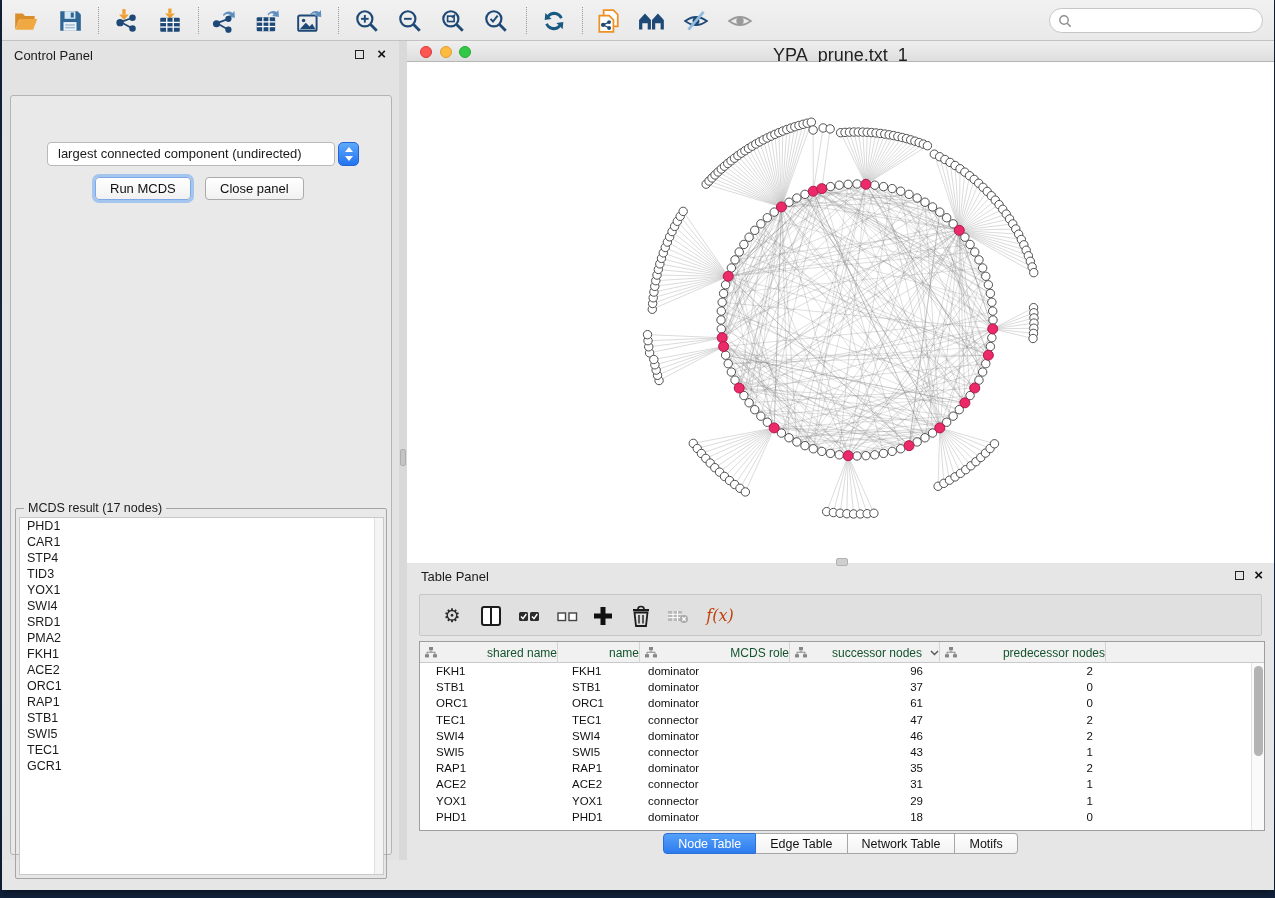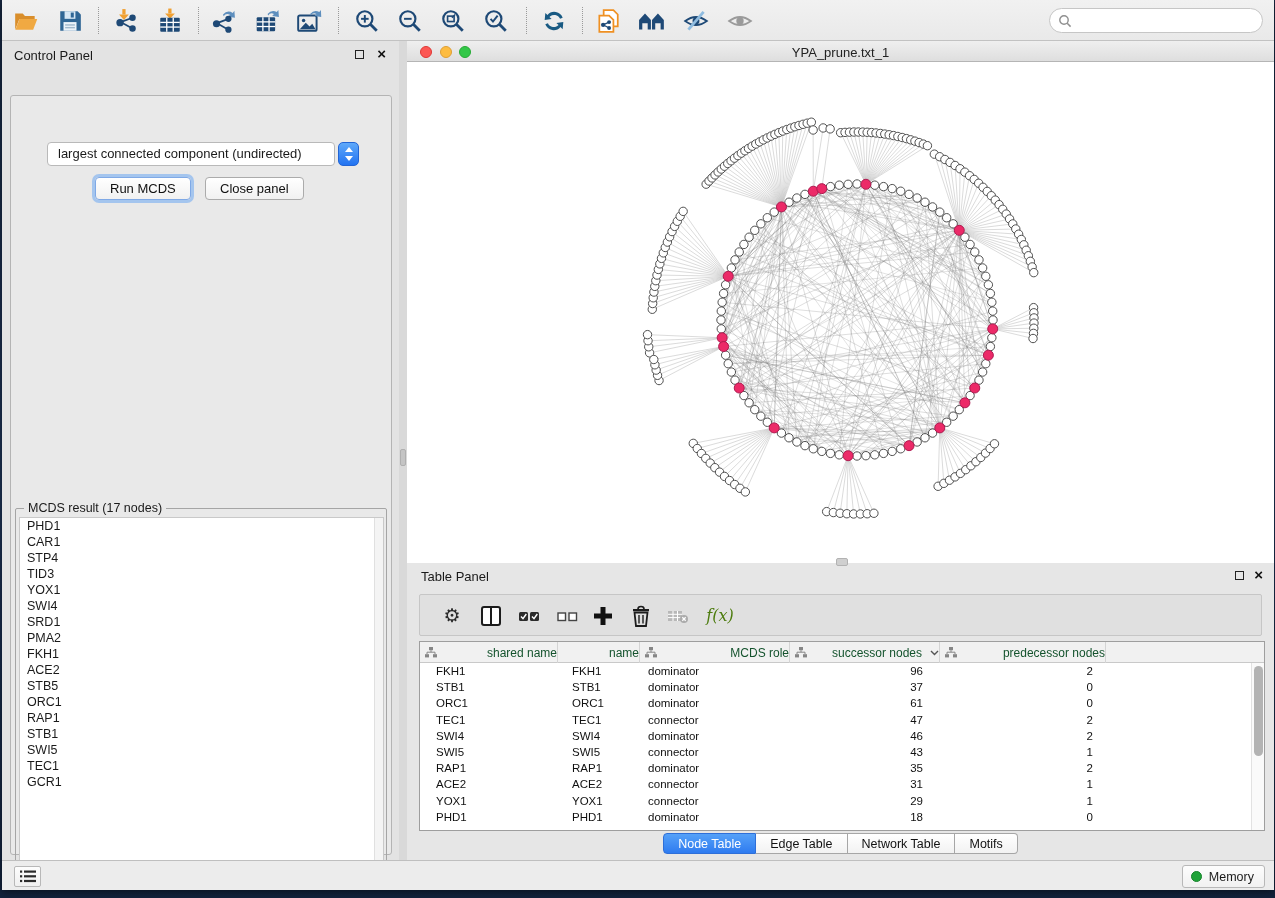--- a/index.html
+++ b/index.html
@@ -85,34 +85,34 @@
   
   #vsplit { position:absolute; left:397px; top:41px; width:8px; height:819px; background:#D9D9D9; cursor:col-resize;}
   #vsplit-handle { position:absolute; left:1px; top:408px; width:6px; height:17px; background:#C4C4C4; border:1px solid #AFAFAF; border-radius:2px;}
   #hsplit-handle { position:absolute; left:429px; top:-5px; width:12px; height:8px; background:#CFCFCF; border:1px solid #B2B2B2; border-radius:2px; cursor:row-resize; z-index:5;}
   
   #network-window { position:absolute; left:405px; top:41px; width:867px; height:522px; background:#fff; }
   #net-titlebar {
     position:absolute; left:0; top:0; width:100%; height:21px;
     background:linear-gradient(#EFEFEF,#DEDEDE); border-bottom:1px solid #B5B5B5;
   }
-  #net-title { position:absolute; width:100%; text-align:center; top:4px; font-size:13px; color:#222; }
+  #net-title { position:absolute; width:100%; text-align:center; top:4px; font-size:18px; color:#222; }
   .tl { position:absolute; top:5px; width:12px; height:12px; border-radius:50%; cursor:pointer;}
   #tl-close { left:13px; background:#FC5753; border:1px solid #DF3734; }
   #tl-min   { left:33px; background:#FDBC40; border:1px solid #DE9F34; }
   #tl-max   { left:52px; background:#33C748; border:1px solid #27AA35; }
   #net-canvas { position:absolute; left:0; top:21px; width:867px; height:501px; background:#fff; }
   
   #table-panel { position:absolute; left:405px; top:563px; width:867px; height:297px; background:#E6E6E6; }
   #tp-toolbar {
     position:absolute; left:12px; top:31px; width:843px; height:42px;
     background:#E0E0E0; border:1px solid #C6C6C6; border-radius:2px;
   }
   .tpicon { position:absolute; top:9px; width:24px; height:24px; cursor:pointer; text-align:center;}
-  #fx-label { font-family:"DejaVu Serif", serif; font-style:italic; font-size:16px; color:#4d7c0f; line-height:24px;}
+  #fx-label { font-family:"DejaVu Serif", serif; font-style:italic; font-size:16px; color:#c2410c; line-height:24px;}
   #node-table {
     position:absolute; left:12px; top:78px; width:846px; height:190px;
     background:#fff; border:1px solid #9E9E9E; overflow:hidden;
   }
   #nt-header { display:flex; height:21px; background:#F1F1F1; border-bottom:1px solid #C9C9C9; }
   .th {
     position:relative; height:21px; border-right:1px solid #D4D4D4;
     display:flex; align-items:center; justify-content:flex-end; font-size:12px; color:#14532d;
     cursor:pointer; flex:none;
   }
@@ -335,21 +335,20 @@
         <div class="mcds-item">PHD1</div>
             <div class="mcds-item">CAR1</div>
             <div class="mcds-item">STP4</div>
             <div class="mcds-item">TID3</div>
             <div class="mcds-item">YOX1</div>
             <div class="mcds-item">SWI4</div>
             <div class="mcds-item">SRD1</div>
             <div class="mcds-item">PMA2</div>
             <div class="mcds-item">FKH1</div>
             <div class="mcds-item">ACE2</div>
-            <div class="mcds-item">STB5</div>
             <div class="mcds-item">ORC1</div>
             <div class="mcds-item">RAP1</div>
             <div class="mcds-item">STB1</div>
             <div class="mcds-item">SWI5</div>
             <div class="mcds-item">TEC1</div>
             <div class="mcds-item">GCR1</div>
           </div>
       </div>
     </div>
   </div>
@@ -1275,32 +1274,14 @@
         </div>
     </div>
     <div id="tp-tabs">
         <div class="seg-tab active">Node Table</div>
         <div class="seg-tab">Edge Table</div>
         <div class="seg-tab">Network Table</div>
         <div class="seg-tab">Motifs</div>
       </div>
   </div>
 
-  <div id="status-bar">
-    <div id="list-btn">
-      <svg width="16" height="13" viewBox="0 0 16 13">
-          <g fill="#2b2b2b">
-            <rect x="0" y="0.5" width="2.2" height="2.2"></rect>
-            <rect x="4" y="0.5" width="12" height="2.2"></rect>
-            <rect x="0" y="5.2" width="2.2" height="2.2"></rect>
-            <rect x="4" y="5.2" width="12" height="2.2"></rect>
-            <rect x="0" y="9.9" width="2.2" height="2.2"></rect>
-            <rect x="4" y="9.9" width="12" height="2.2"></rect>
-          </g>
-        </svg>
-    </div>
-    <div id="memory-btn">
-      <div id="memory-dot"></div>
-      <span>Memory</span>
-    </div>
-  </div>
 
 </div>
 
 </body></html>

